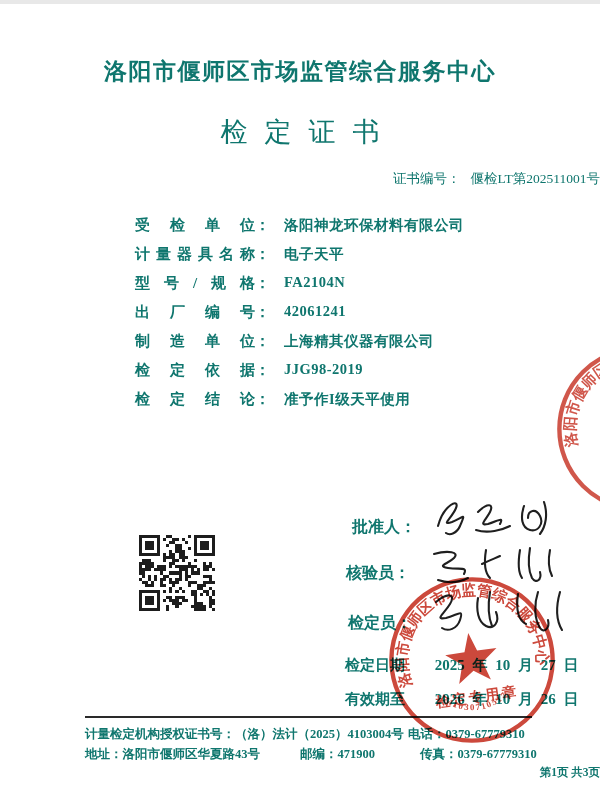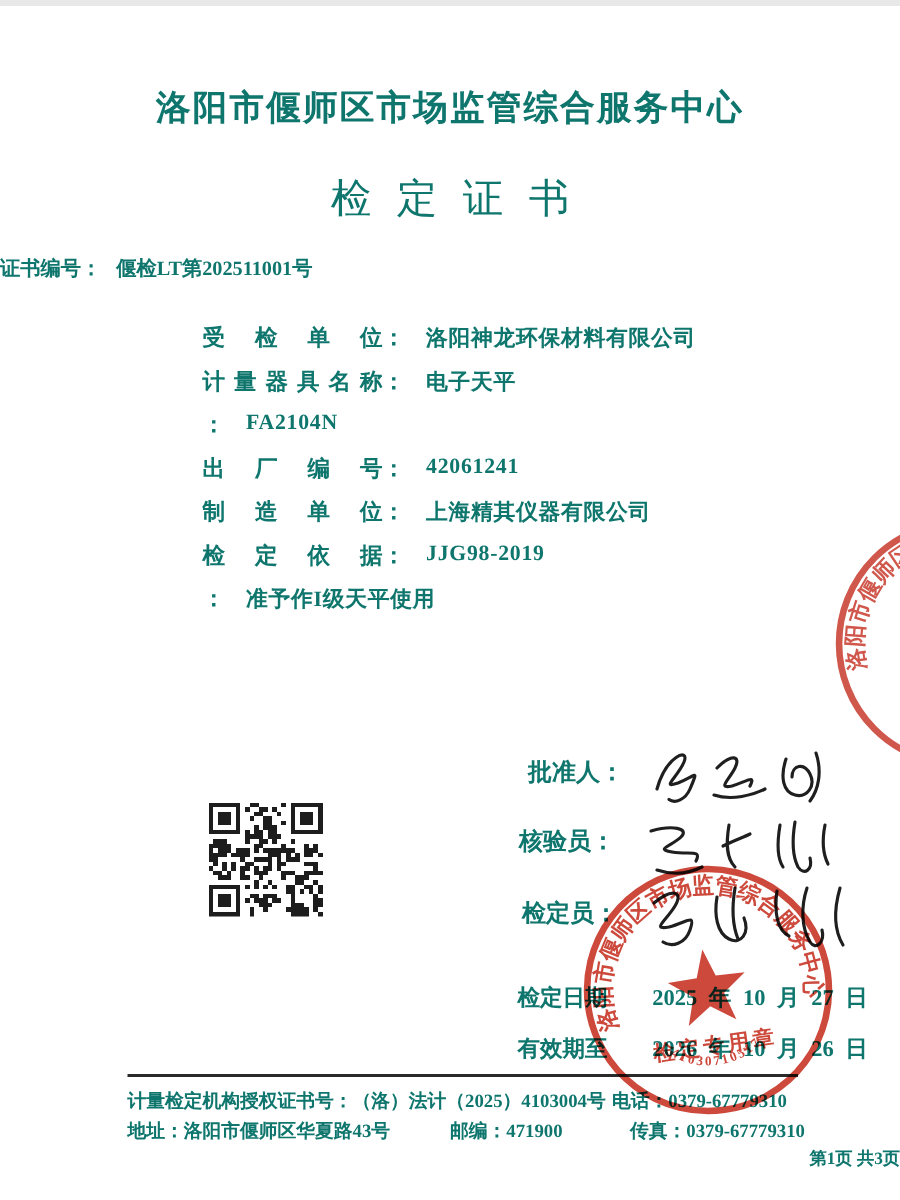--- a/index.html
+++ b/index.html
@@ -14,30 +14,30 @@
     position:absolute; top:52px; left:0; width:100%;
     text-align:center; font-size:23px; font-weight:700; letter-spacing:1.5px;
   }
   .doc-title {
     position:absolute; top:110px; left:0; width:100%;
     text-align:center; font-size:27px; font-weight:400; letter-spacing:17px;
     text-indent:17px;
   }
   .cert-no {
     position:absolute; top:166px; left:0; width:100%;
-    text-align:left; font-size:13.5px; font-weight:700;
+    text-align:right; font-size:13.5px; font-weight:400;
   }
   .cert-no .val { margin-left:10px; }
   .fields { position:absolute; top:212px; left:135px; width:420px; }
   .frow { height:29px; display:flex; align-items:flex-start; }
   .frow .lbl { display:inline-block; width:120px; font-size:15px; font-weight:700;
     text-align:justify; text-align-last:justify; }
   .frow .colon { font-size:15px; font-weight:700; }
   .frow .val { margin-left:14px; font-size:14.5px; font-weight:700; letter-spacing:.5px; }
-  .sig-row { position:absolute; display:flex; align-items:center; z-index:2; }
+  .sig-row { position:absolute; display:flex; align-items:flex-end; z-index:2; }
   .sig-row .slbl { font-size:16px; font-weight:700; }
   .sig-row svg { margin-left:14px; }
   .sig-stroke { fill:none; stroke:#1f1f1f; stroke-width:2.1; stroke-linecap:round; stroke-linejoin:round; }
   .qr { position:absolute; left:137px; top:531px; z-index:1; }
   .date-row { position:absolute; left:345px; font-size:15px; font-weight:700; z-index:1; white-space:nowrap; }
   .date-row .num { display:inline-block; margin:0 4px; }
   .date-row .dlabel { margin-right:22px; }
   .divider { position:absolute; left:85px; top:712px; width:447px; height:2px; background:#2a2a2a; }
   .foot { position:absolute; font-size:12.5px; font-weight:700; white-space:nowrap;text-align:right; }
   .pagenum { position:absolute; top:761px; left:0; width:100%; text-align:right;
@@ -64,39 +64,41 @@
       <span class="lbl">受检单位</span>
         <span class="colon">：</span>
       <span class="val">洛阳神龙环保材料有限公司</span>
     </div>
     <div class="frow">
       <span class="lbl">计量器具名称</span>
         <span class="colon">：</span>
       <span class="val">电子天平</span>
     </div>
     <div class="frow">
+      <span class="lbl">型号/规格</span>
         <span class="colon">：</span>
       <span class="val">FA2104N</span>
     </div>
     <div class="frow">
       <span class="lbl">出厂编号</span>
         <span class="colon">：</span>
       <span class="val">42061241</span>
     </div>
     <div class="frow">
       <span class="lbl">制造单位</span>
         <span class="colon">：</span>
       <span class="val">上海精其仪器有限公司</span>
     </div>
     <div class="frow">
       <span class="lbl">检定依据</span>
         <span class="colon">：</span>
       <span class="val">JJG98-2019</span>
     </div>
     <div class="frow">
+      <span class="lbl">检定结论</span>
         <span class="colon">：</span>
       <span class="val">准予作I级天平使用</span>
     </div>
   </div>
 
   <svg class="qr" id="qr-svg" width="80" height="76" viewBox="0 0 25 25" shape-rendering="crispEdges">
       <rect x="0" y="0" width="1" height="1" fill="#1d1d1d"></rect>
       <rect x="1" y="0" width="1" height="1" fill="#1d1d1d"></rect>
       <rect x="2" y="0" width="1" height="1" fill="#1d1d1d"></rect>
       <rect x="3" y="0" width="1" height="1" fill="#1d1d1d"></rect>

